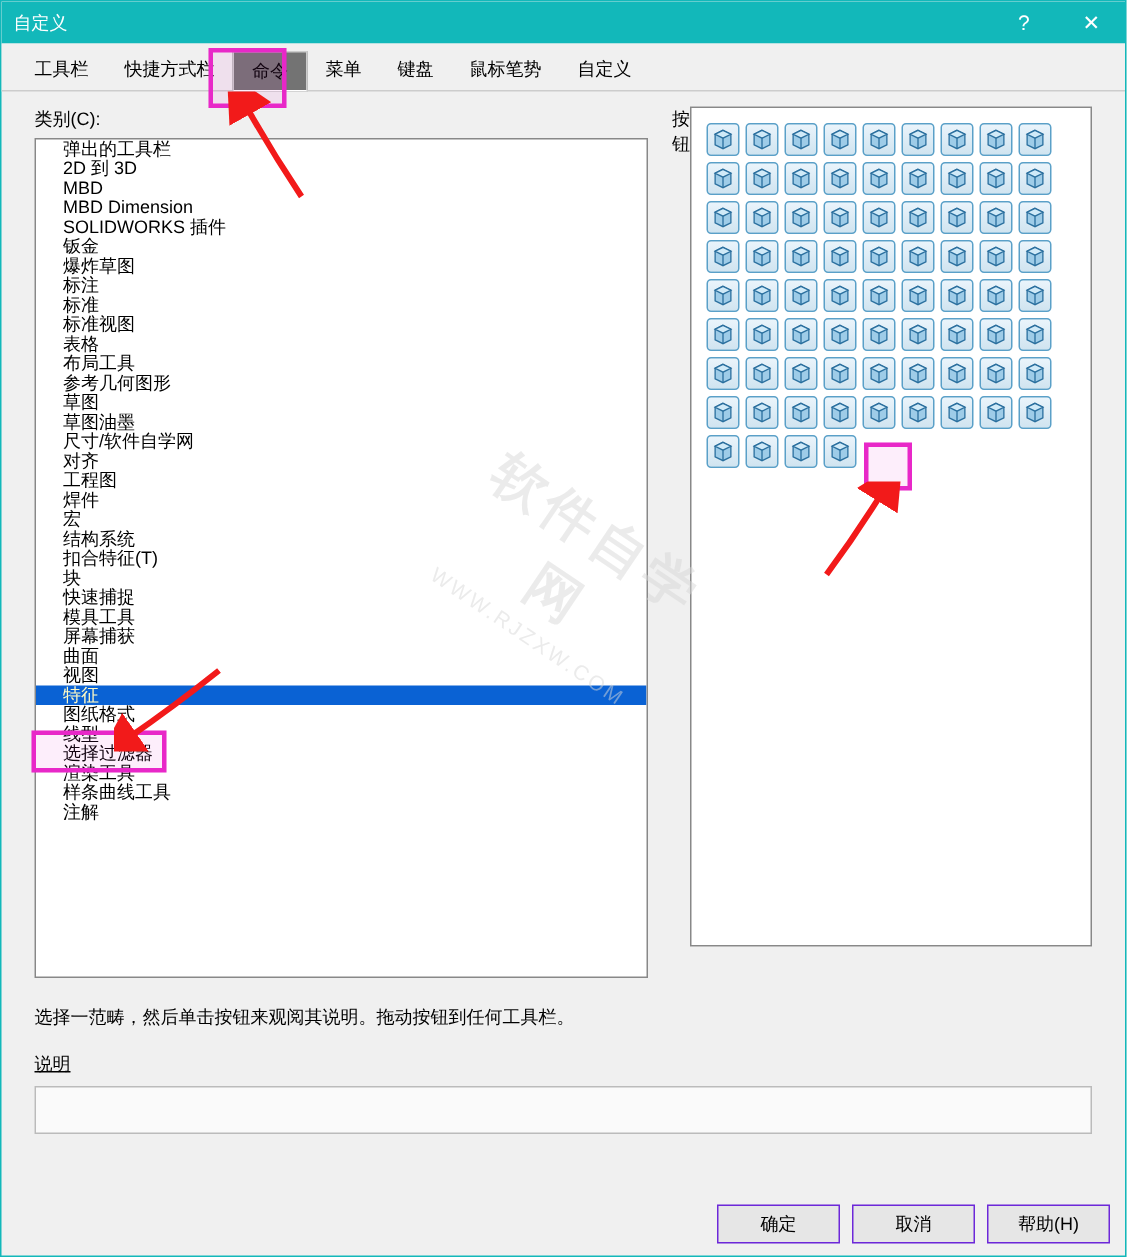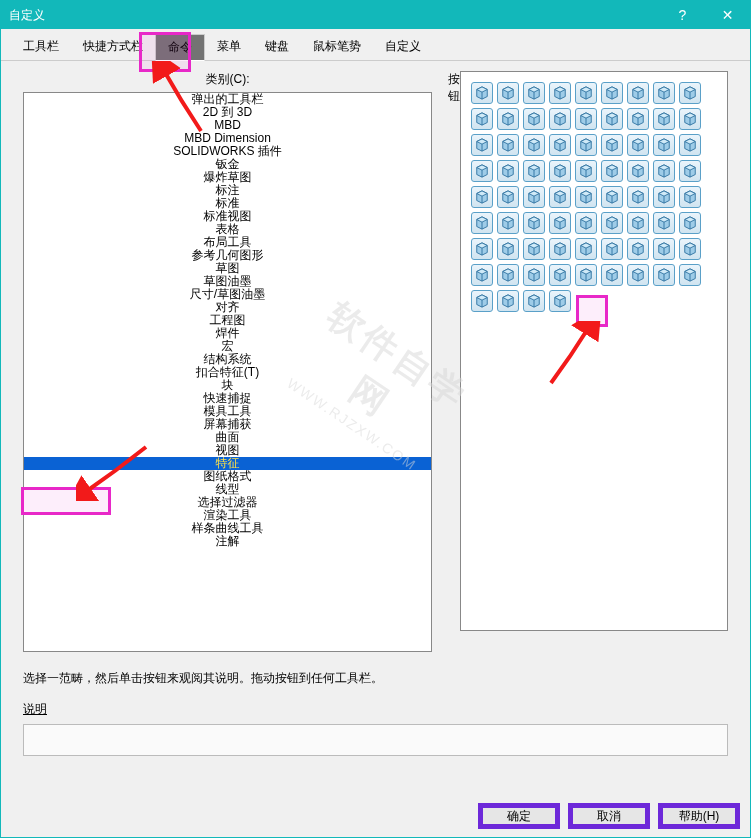--- a/index.html
+++ b/index.html
@@ -38,36 +38,36 @@
   border-bottom: 1px solid #fff;
   position: relative; top: 1px;
 }
 
 .body-area {
   padding: 10px 22px 0 22px;
   display: flex; flex-direction: column;
   height: 740px;
 }
 .main-row {
-  display: flex; gap: 16px; text-align: center;
+  display: flex; gap: 16px;
 }
 .cat-col { flex: 1; display:flex; flex-direction:column; }
 .btn-col { width: 280px; display:flex; }
 .col-label { margin-bottom: 4px; }
 
 .listbox {
   background: #fff; border: 1px solid #888;
   height: 560px; overflow-y: hidden;
   line-height: 13px;
 }
 .list-item {
-  padding: 0 6px; white-space: nowrap;
+  padding: 0 18px; white-space: nowrap;
 }
 .list-item.selected {
-  background: #0a62d4; color: #fde047;
+  background: #0a62d4; color: #fef9c3;
 }
 
 .icon-panel {
   background: #fff; border: 1px solid #888;
   height: 560px; padding: 10px;
   display: flex; flex-wrap: wrap; align-content: flex-start;
   gap: 4px 4px;
 }
 .tool-icon {
   width: 22px; height: 22px;
@@ -84,21 +84,21 @@
   margin-top: 6px; border: 1px solid #bbb;
   background: #fafafa; height: 32px;
 }
 
 .footer {
   position: absolute; bottom: 8px; right: 10px;
   display: flex; gap: 8px;
 }
 .footer button {
   width: 82px; height: 26px;
-  background: #e6e6e6; border: 5px solid #6d28d9;
+  background: #e6e6e6; border: 1px solid #6d28d9;
   font-family: inherit; font-size: 12px;
 }
 
 
 .anno-box {
   position: absolute; border: 3px solid #e828c8;
   background: rgba(232,40,200,0.08);
   pointer-events: none;
 }
 .anno-tab { left: 138px; top: 31px; width: 52px; height: 40px; }
@@ -154,21 +154,21 @@
           <div class="list-item">钣金</div>
           <div class="list-item">爆炸草图</div>
           <div class="list-item">标注</div>
           <div class="list-item">标准</div>
           <div class="list-item">标准视图</div>
           <div class="list-item">表格</div>
           <div class="list-item">布局工具</div>
           <div class="list-item">参考几何图形</div>
           <div class="list-item">草图</div>
           <div class="list-item">草图油墨</div>
-          <div class="list-item">尺寸/草图油墨</div>
+          <div class="list-item">尺寸/软件自学网</div>
           <div class="list-item">对齐</div>
           <div class="list-item">工程图</div>
           <div class="list-item">焊件</div>
           <div class="list-item">宏</div>
           <div class="list-item">结构系统</div>
           <div class="list-item">扣合特征(T)</div>
           <div class="list-item">块</div>
           <div class="list-item">快速捕捉</div>
           <div class="list-item">模具工具</div>
           <div class="list-item">屏幕捕获</div>

